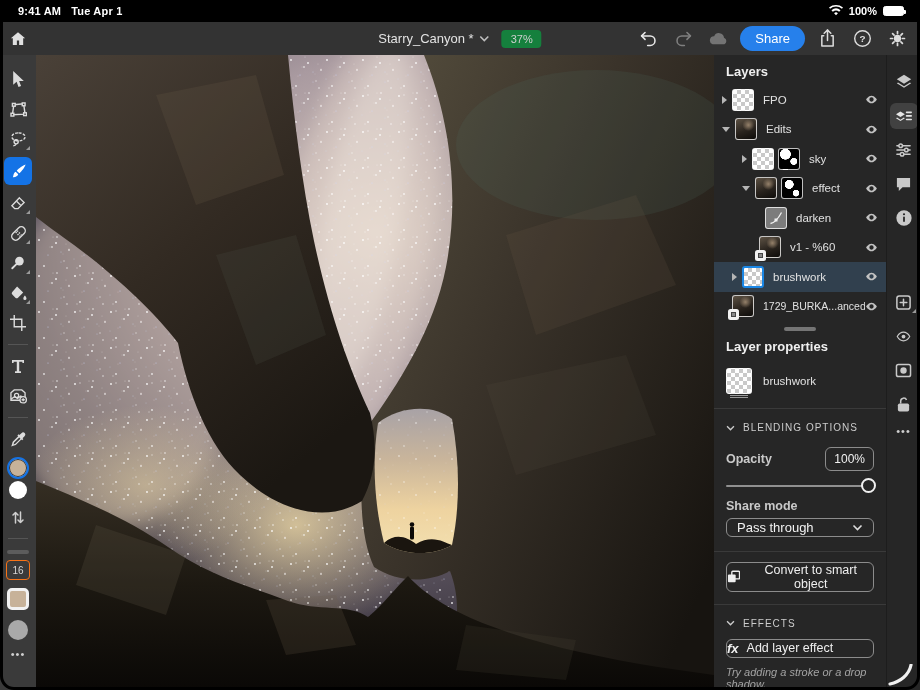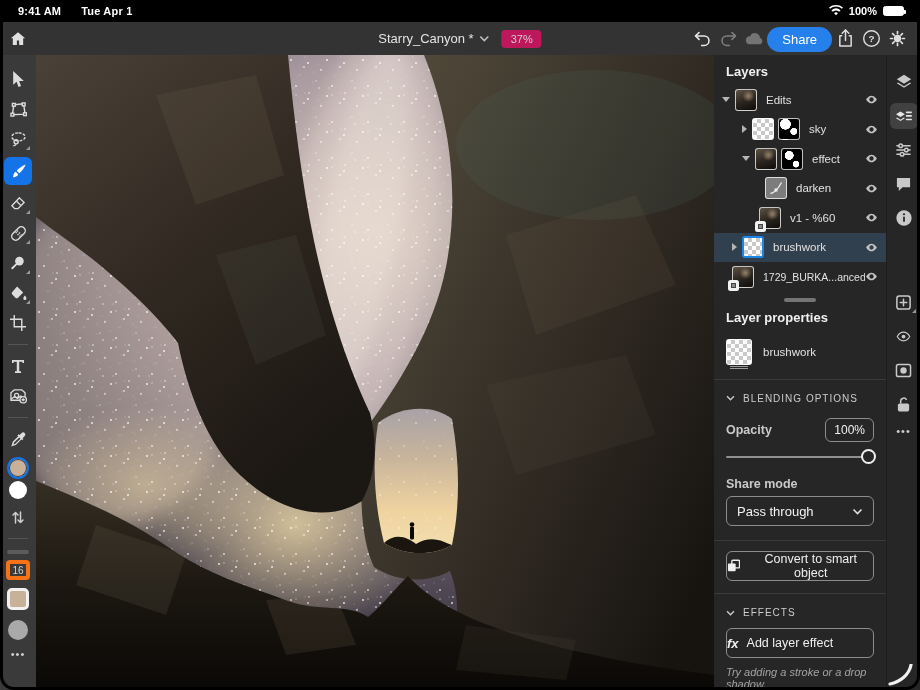--- a/index.html
+++ b/index.html
@@ -3,50 +3,50 @@
 <meta charset="utf-8">
 <style>
   * { margin:0; padding:0; box-sizing:border-box; }
   html,body { background:#000; }
   body { font-family:"Liberation Sans", sans-serif; -webkit-font-smoothing:antialiased; }
   .screen { position:relative; width:920px; height:690px; background:#000; overflow:hidden; }
   .bezel { position:absolute; inset:0; border:3px solid #000; border-radius:14px; pointer-events:none; z-index:60; }
 
   
   .status-bar { height:22px; background:#000; color:#fff; display:flex; align-items:center; justify-content:space-between; padding:0 16px 0 18px; font-size:11px; }
-  .status-left { display:flex; gap:20px; font-weight:bold; letter-spacing:.2px; }
+  .status-left { display:flex; gap:10px; font-weight:bold; letter-spacing:.2px; }
   .status-right { display:flex; align-items:center; gap:6px; font-weight:bold; }
   .batt { width:21px; height:10px; border:1px solid #fff; border-radius:2.5px; position:relative; background:#fff; }
   .batt:after { content:""; position:absolute; right:-3px; top:2.5px; width:2px; height:4px; background:#fff; border-radius:0 1px 1px 0; }
 
   
   .header { height:33px; background:#333333; display:flex; align-items:center; position:relative; }
   .header-left { width:36px; display:flex; justify-content:center; }
   .icon-btn { background:none; border:none; color:#dcdcdc; display:flex; align-items:center; justify-content:center; width:26px; height:26px; cursor:pointer; }
   .header-center { position:absolute; left:50%; transform:translateX(-50%); display:flex; align-items:center; gap:12px; }
   .doc-title { color:#e3e3e3; font-size:13px; display:flex; align-items:center; gap:6px; }
-  .zoom-badge { background:#be185d; color:#cfcfcf; border:none; font-size:11px; border-radius:4px; padding:3px 9px; }
-  .header-right { margin-left:auto; display:flex; align-items:flex-end; padding-right:10px; }
+  .zoom-badge { background:#15803d; color:#cfcfcf; border:none; font-size:11px; border-radius:4px; padding:3px 9px; }
+  .header-right { margin-left:auto; display:flex; align-items:center; gap:9px; padding-right:10px; }
   .share-btn { background:#2680eb; border:none; color:#fff; font-size:13px; font-family:inherit; padding:5px 15px; border-radius:14px; cursor:pointer; }
   .dim { opacity:.42; }
 
   
   .app { display:flex; height:635px; }
 
   
   .toolbar-left { width:36px; background:#3a3a3a; display:flex; flex-direction:column; align-items:center; padding-top:12px; gap:6px; z-index:5; }
   .tool { width:26px; height:24px; display:flex; align-items:center; justify-content:center; background:none; border:none; color:#d8d8d8; position:relative; cursor:pointer; }
   .tool.sub:after { content:""; position:absolute; right:1px; bottom:1px; border-left:4px solid transparent; border-bottom:4px solid #9a9a9a; }
   .tool.active { width:28px; height:28px; background:#1473e6; border-radius:6px; color:#fff; }
   .tdiv { width:20px; height:1px; background:#555; margin:3px 0; }
   .color-well { position:relative; width:26px; height:42px; }
   .fg { position:absolute; top:0; left:2px; width:22px; height:22px; border-radius:50%; background:#c7b299; border:2px solid #1473e6; box-shadow:0 0 0 1px #3a3a3a inset; }
   .bg-c { position:absolute; bottom:0; left:4px; width:18px; height:18px; border-radius:50%; background:#fff; }
   .grip { width:22px; height:4px; border-radius:2px; background:#5c5c5c; margin-top:2px; }
-  .size-badge { width:24px; height:20px; border:4px solid #f97316; border-radius:4px; color:#d6d6d6; font-size:10px; display:flex; align-items:center; justify-content:center; background:none; }
+  .size-badge { width:24px; height:20px; border:1px solid #f97316; border-radius:4px; color:#d6d6d6; font-size:10px; display:flex; align-items:center; justify-content:center; background:none; }
   .chip { width:22px; height:22px; border-radius:5px; background:#c7b299; border:3px solid #f2f2f2; }
   .brush-circle { width:20px; height:20px; border-radius:50%; background:#a9a9a9; border:none; }
   .dots { color:#cfcfcf; font-size:11px; letter-spacing:1px; background:none; border:none; }
 
   
   .canvas { width:678px; height:635px; position:relative; background:#17141a; overflow:hidden; }
   .canvas svg { position:absolute; inset:0; }
 
   
   .panel { width:172px; background:#262626; color:#e2e2e2; display:flex; flex-direction:column; overflow:hidden; }
@@ -369,20 +369,30 @@
         <path d="M0,635 L0,426 C44,444 92,464 132,492 C172,520 214,532 252,546 C282,557 312,548 332,562 C348,549 360,532 372,521 C390,541 420,558 452,570 C504,590 562,602 622,612 L678,620 L678,635 Z" fill="url(#gRockB)"></path>
         <path d="M60,470 L150,500 L130,560 L40,530 Z" fill="#5d5244" opacity="0.25"></path>
         <path d="M230,545 L300,540 L320,590 L250,600 Z" fill="#6d5f4c" opacity="0.2"></path>
         <path d="M430,570 L540,585 L530,625 L420,615 Z" fill="#4a4438" opacity="0.2"></path>
       </svg>
     </div>
 
     <div class="panel">
       <div class="panel-title">Layers</div>
 
+      <div class="lrow" style="padding-left:8px">
+        <span class="exp closed"></span>
+        <span class="thumb checker"></span>
+        <span class="lname">FPO</span>
+        <span class="leye">
+            <svg width="13" height="13" viewBox="0 0 24 24" fill="#c2c2c2">
+              <path d="M12 5C6 5 2 12 2 12s4 7 10 7 10-7 10-7-4-7-10-7zm0 11a4 4 0 1 1 0-8 4 4 0 0 1 0 8z"></path>
+            </svg>
+          </span>
+      </div>
 
       <div class="lrow" style="padding-left:8px">
         <span class="exp open"></span>
         <span class="thumb photo-th"></span>
         <span class="lname">Edits</span>
         <span class="leye">
             <svg width="13" height="13" viewBox="0 0 24 24" fill="#c2c2c2">
               <path d="M12 5C6 5 2 12 2 12s4 7 10 7 10-7 10-7-4-7-10-7zm0 11a4 4 0 1 1 0-8 4 4 0 0 1 0 8z"></path>
             </svg>
           </span>

